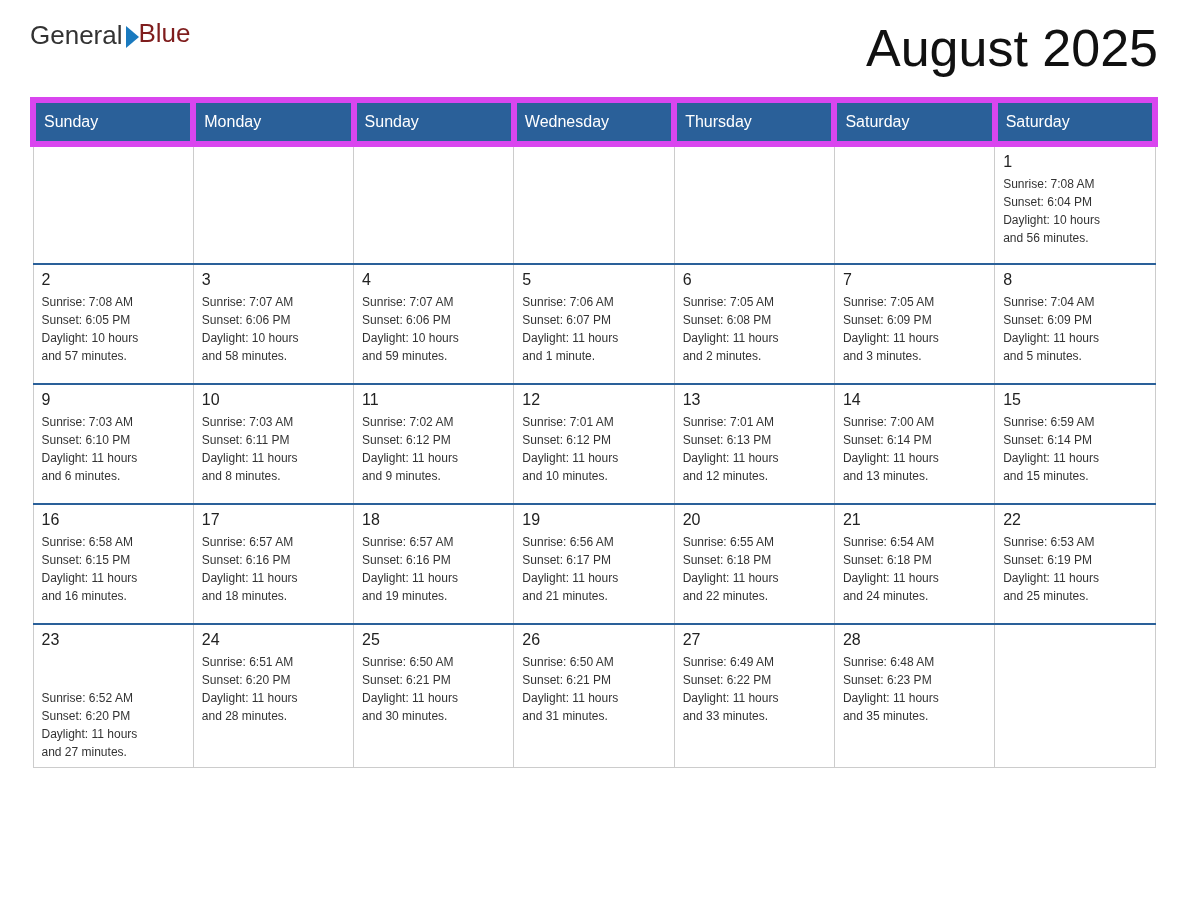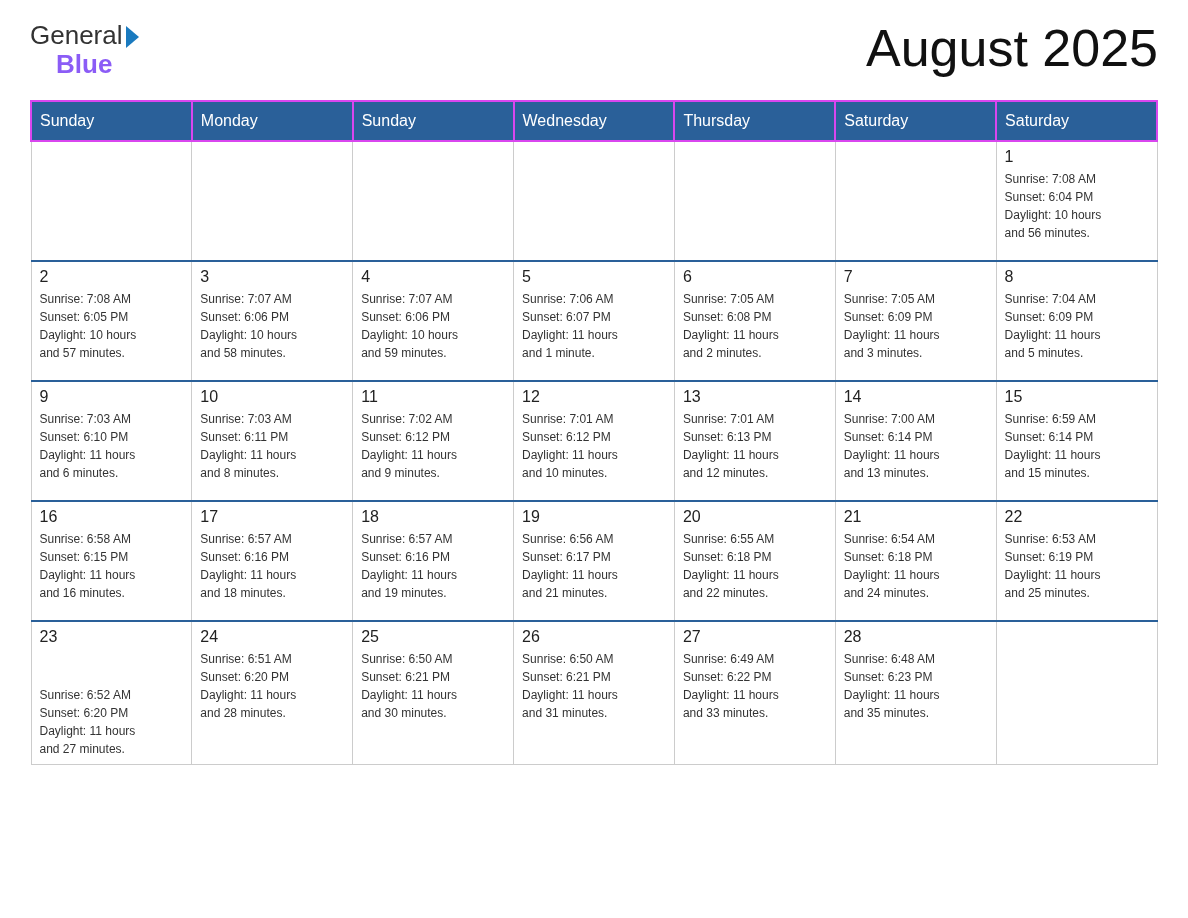--- a/index.html
+++ b/index.html
@@ -36,21 +36,21 @@
       border-collapse: collapse;
       border: 1px solid #ccc;
     }
     .calendar th {
       background-color: #2a6099;
       color: #fff;
       padding: 10px 8px;
       font-size: 16px;
       font-weight: normal;
       text-align: left;
-      border: 2px solid #d946ef;
+      border: 6px solid #d946ef;
     }
     .calendar td {
       vertical-align: top;
       border: 1px solid #ccc;
       padding: 6px 8px;
       width: calc(100% / 7);
       min-height: 110px;
       height: 120px;
     }
     .day-number {
@@ -67,22 +67,22 @@
     }
     .empty-cell {
       background: #fff;
     }
     .week-row td {
       border-top: 2px solid #2a6099;
     }
     
     .logo-wrapper {
       display: flex;
-      flex-direction: column;
-      align-items: center;
+      flex-direction: row;
+      align-items: flex-start;
     }
     .logo-top {
       display: flex;
       align-items: center;
     }
     .general-text {
       font-size: 26px;
       color: #333;
       font-weight: normal;
     }
@@ -91,22 +91,22 @@
       width: 0;
       height: 0;
       border-left: 13px solid #1a7abf;
       border-top: 11px solid transparent;
       border-bottom: 11px solid transparent;
       margin-left: 3px;
       margin-top: 3px;
     }
     .blue-text {
       font-size: 26px;
-      color: #8b5cf6;
-      font-weight: bold;
+      color: #7f1d1d;
+      font-weight: normal;
       margin-top: -2px;
     }
   </style>
 </head>
 <body>
 
 <div class="header">
   <div class="logo-wrapper">
     <div class="logo-top">
       <span class="general-text">General</span>

